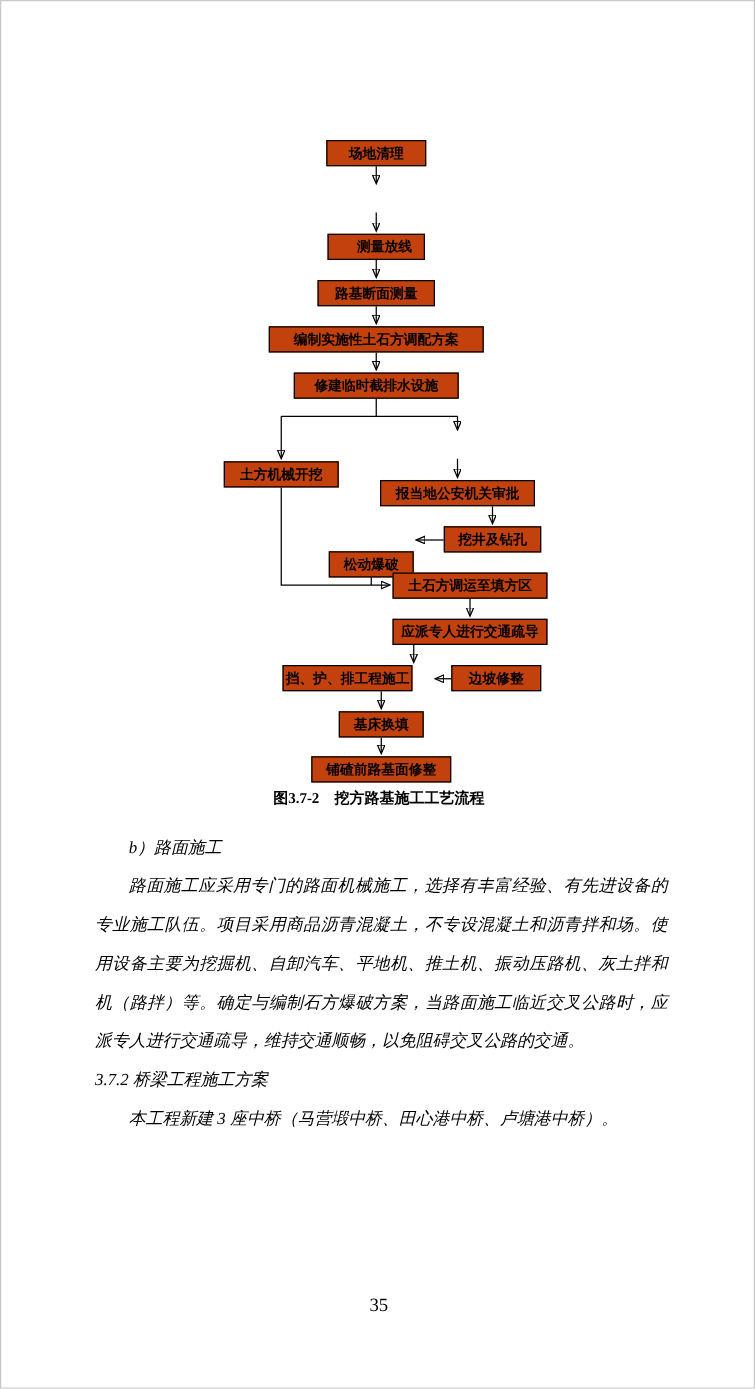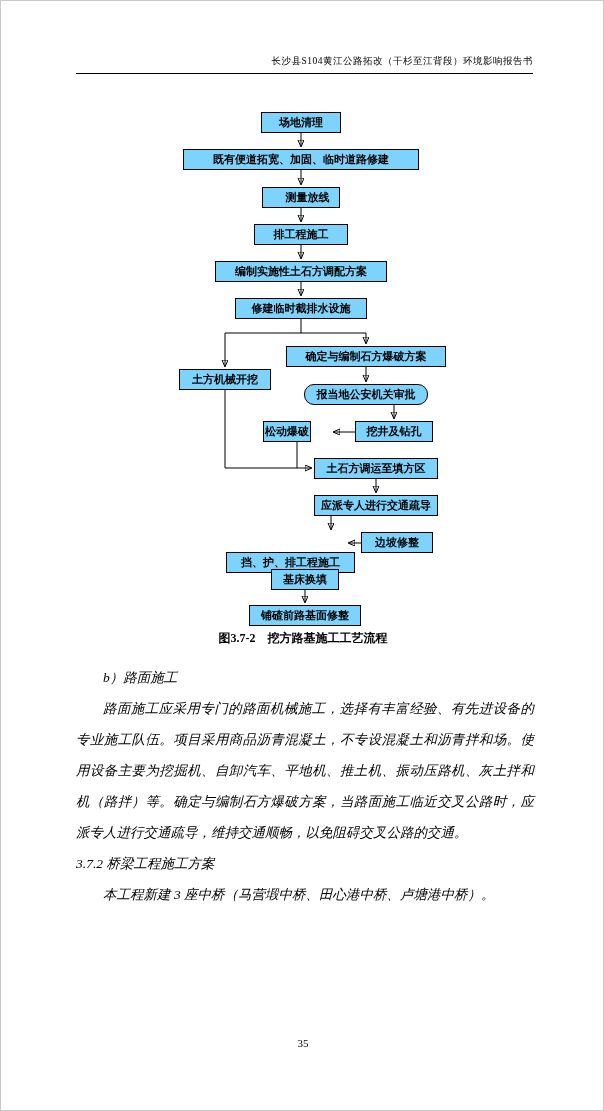--- a/index.html
+++ b/index.html
@@ -23,41 +23,41 @@
     font-size:9.5px;
     letter-spacing:0.5px;
     padding-bottom:5px;
     border-bottom:1px solid #000;
   }
   
   .flow-node {
     position:absolute;
     height:21px;
     border:1px solid #000;
-    background:#7dd3fc;
+    background:#c2410c;
     display:flex; align-items:center; justify-content:center;
     font-size:11px;
     font-weight:bold;
     white-space:nowrap;
     z-index:2;
   }
   .n1  { left:260px; top:111px; width:80px; }
   .n2  { left:182px; top:148px; width:236px; }
   .n3  { left:261px; top:186px; width:78px;padding-left:13px; }
   .n4  { left:253px; top:223px; width:94px; }
   .n5  { left:214px; top:260px; width:172px;text-align:center; }
   .n6  { left:234px; top:297px; width:132px; }
   .n7  { left:178px; top:368px; width:92px; }
   .n8  { left:285px; top:345px; width:160px; }
-  .n9  { left:303px; top:383px; width:124px;border-radius:10px; }
-  .n10 { left:262px; top:420px; width:48px; }
+  .n9  { left:303px; top:383px; width:124px; }
+  .n10 { left:262px; top:440px; width:68px; }
   .n11 { left:354px; top:420px; width:78px; }
   .n12 { left:313px; top:457px; width:124px; }
   .n13 { left:313px; top:494px; width:124px; }
-  .n14 { left:225px; top:551px; width:129px; }
+  .n14 { left:225px; top:531px; width:104px; }
   .n15 { left:360px; top:531px; width:72px; }
   .n16 { left:270px; top:568px; width:68px; }
   .n17 { left:248px; top:604px; width:112px; }
   svg.connectors {
     position:absolute; top:0; left:0;
     z-index:1;
     pointer-events:none;
   }
   svg.connectors line, svg.connectors path { stroke:#000; stroke-width:1; fill:none; }
   .caption {
@@ -71,31 +71,28 @@
     position:absolute; top:661px; left:75px; width:458px;
     font-size:13.5px;
     line-height:31px;
     text-align:justify;
   }
   .textblock p { margin:0;font-style:italic; }
   .indent { text-indent:2em; }
   .pagenum {
     position:absolute; top:1036px; left:0; width:604px;
     text-align:center;
-    font-size:11px;
+    font-size:15px;
   }
 </style>
 </head>
 <body>
 
 <div class="page">
 
-  <div class="header">
-    <span>长沙县S104黄江公路拓改（干杉至江背段）环境影响报告书</span>
-  </div>
 
   <svg class="connectors" width="604" height="660">
     <defs>
       <marker id="arrow" markerWidth="8" markerHeight="8" refX="6" refY="3" orient="auto">
         <path d="M0,0 L7,3 L0,6 z" fill="#000" stroke="none"></path>
       </marker>
     </defs>
     <line x1="300" y1="132" x2="300" y2="145" marker-end="url(#arrow)"></line>
     <line x1="300" y1="169" x2="300" y2="183" marker-end="url(#arrow)"></line>
     <line x1="300" y1="207" x2="300" y2="220" marker-end="url(#arrow)"></line>
@@ -110,27 +107,25 @@
     <path d="M296,441 L296,467"></path>
     <path d="M224,389 L224,467 L310,467" marker-end="url(#arrow)"></path>
     <line x1="375" y1="478" x2="375" y2="491" marker-end="url(#arrow)"></line>
     <line x1="330" y1="515" x2="330" y2="528" marker-end="url(#arrow)"></line>
     <line x1="360" y1="542" x2="348" y2="542" marker-end="url(#arrow)"></line>
     <line x1="304" y1="552" x2="304" y2="565" marker-end="url(#arrow)"></line>
     <line x1="304" y1="589" x2="304" y2="601" marker-end="url(#arrow)"></line>
   </svg>
 
   <div class="flow-node n1">场地清理</div>
-  <div class="flow-node n2">既有便道拓宽、加固、临时道路修建</div>
   <div class="flow-node n3">测量放线</div>
-  <div class="flow-node n4">排工程施工</div>
+  <div class="flow-node n4">路基断面测量</div>
   <div class="flow-node n5">编制实施性土石方调配方案</div>
   <div class="flow-node n6">修建临时截排水设施</div>
   <div class="flow-node n7">土方机械开挖</div>
-  <div class="flow-node n8">确定与编制石方爆破方案</div>
   <div class="flow-node n9">报当地公安机关审批</div>
   <div class="flow-node n10">松动爆破</div>
   <div class="flow-node n11">挖井及钻孔</div>
   <div class="flow-node n12">土石方调运至填方区</div>
   <div class="flow-node n13">应派专人进行交通疏导</div>
   <div class="flow-node n14">挡、护、排工程施工</div>
   <div class="flow-node n15">边坡修整</div>
   <div class="flow-node n16">基床换填</div>
   <div class="flow-node n17">铺碴前路基面修整</div>
 

